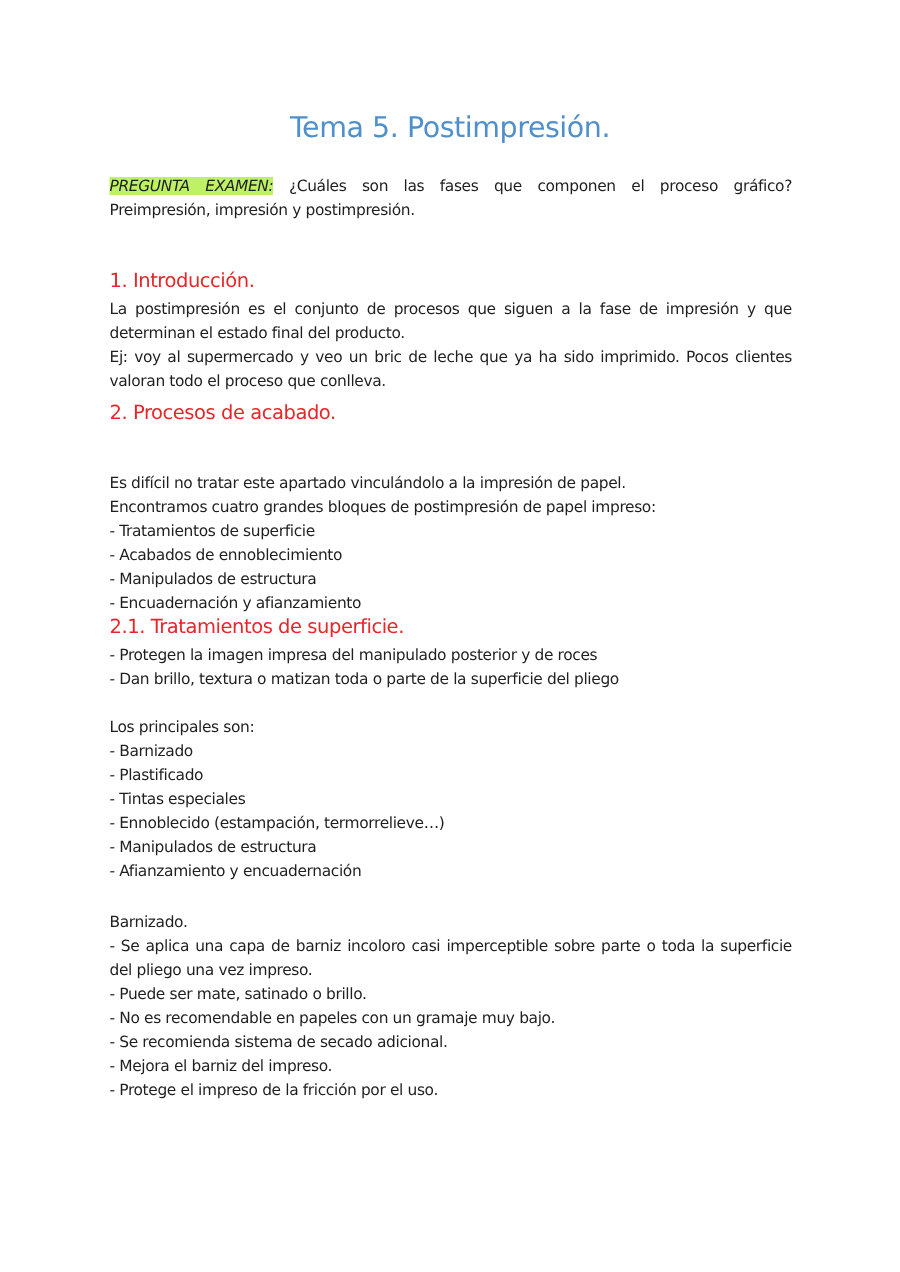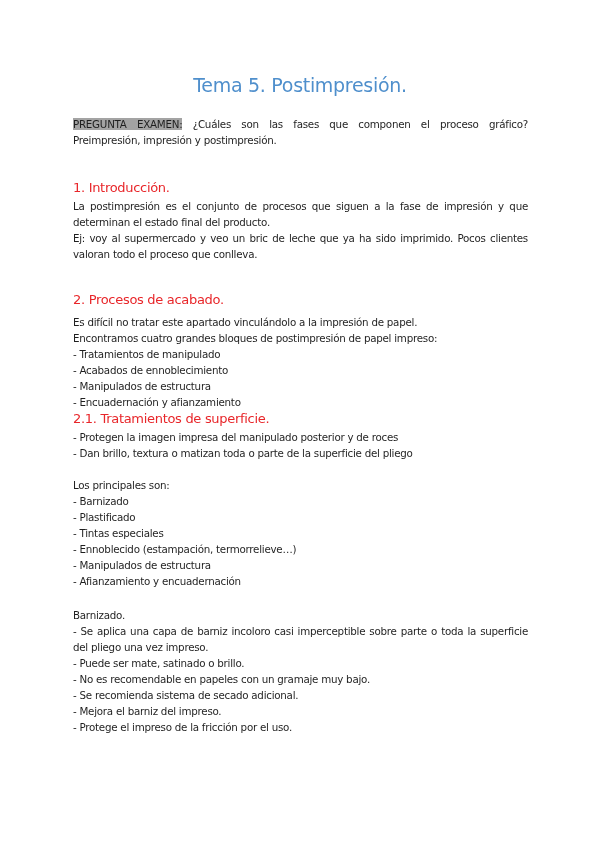--- a/index.html
+++ b/index.html
@@ -6,21 +6,21 @@
   body { width: 600px; height: 848px; position: relative; overflow: hidden;
          font-family: "DejaVu Sans", sans-serif; color: #1f1f1f; }
   .page { position: absolute; left: 0; top: 0; width: 600px; height: 656px; }
   .title { position: absolute; left: 0; width: 600px; top: 74px; text-align: center;
            font-size: 19px; color: #4f8fcc; letter-spacing: -0.3px; font-weight: normal; margin: 0; }
   .block { position: absolute; left: 73px; width: 455px; font-size: 10.3px; line-height: 16px;
            letter-spacing: -0.25px; }
   .block p { margin: 0; }
   .justify { text-align: justify; text-align-last: left; }
   .justify-full { text-align: justify; text-align-last: justify; }
-  .hl { background: #a3a3a3; }
+  .hl { background: #bef264; font-style: italic; }
   .h2 { position: absolute; left: 73px; font-size: 13px; color: #e8262a; margin: 0; font-weight: normal;
         letter-spacing: -0.3px; }
   .bold { font-weight: normal; }
   ul.dash { list-style: none; margin: 0; padding: 0; }
   ul.dash li { margin: 0; }
 </style>
 </head>
 <body>
 
 <div class="page">
@@ -31,26 +31,26 @@
     <p class="justify-full"><span class="hl">PREGUNTA EXAMEN:</span><span> ¿Cuáles son las fases que componen el proceso gráfico?</span></p>
     <p>Preimpresión, impresión y postimpresión.</p>
   </div>
 
   <h2 class="h2" style="top:180px;text-align:right;">1. Introducción.</h2>
   <div class="block" style="top:198px;">
     <p class="justify">La postimpresión es el conjunto de procesos que siguen a la fase de impresión y que determinan el estado final del producto.</p>
     <p class="justify">Ej: voy al supermercado y veo un bric de leche que ya ha sido imprimido. Pocos clientes valoran todo el proceso que conlleva.</p>
   </div>
 
-  <h2 class="h2" style="top:292px;">2. Procesos de acabado.</h2>
+  <h2 class="h2" style="top:268px;">2. Procesos de acabado.</h2>
   <div class="block" style="top:314px;">
     <p>Es difícil no tratar este apartado vinculándolo a la impresión de papel.</p>
     <p>Encontramos cuatro grandes bloques de postimpresión de papel impreso:</p>
     <ul class="dash">
-      <li>- Tratamientos de manipulado</li>
+      <li>- Tratamientos de superficie</li>
       <li>- Acabados de ennoblecimiento</li>
       <li>- Manipulados de estructura</li>
       <li>- Encuadernación y afianzamiento</li>
     </ul>
   </div>
 
   <h2 class="h2" style="top:411px;">2.1. Tratamientos de superficie.</h2>
   <div class="block" style="top:429px;">
     <ul class="dash">
       <li>- Protegen la imagen impresa del manipulado posterior y de roces</li>

